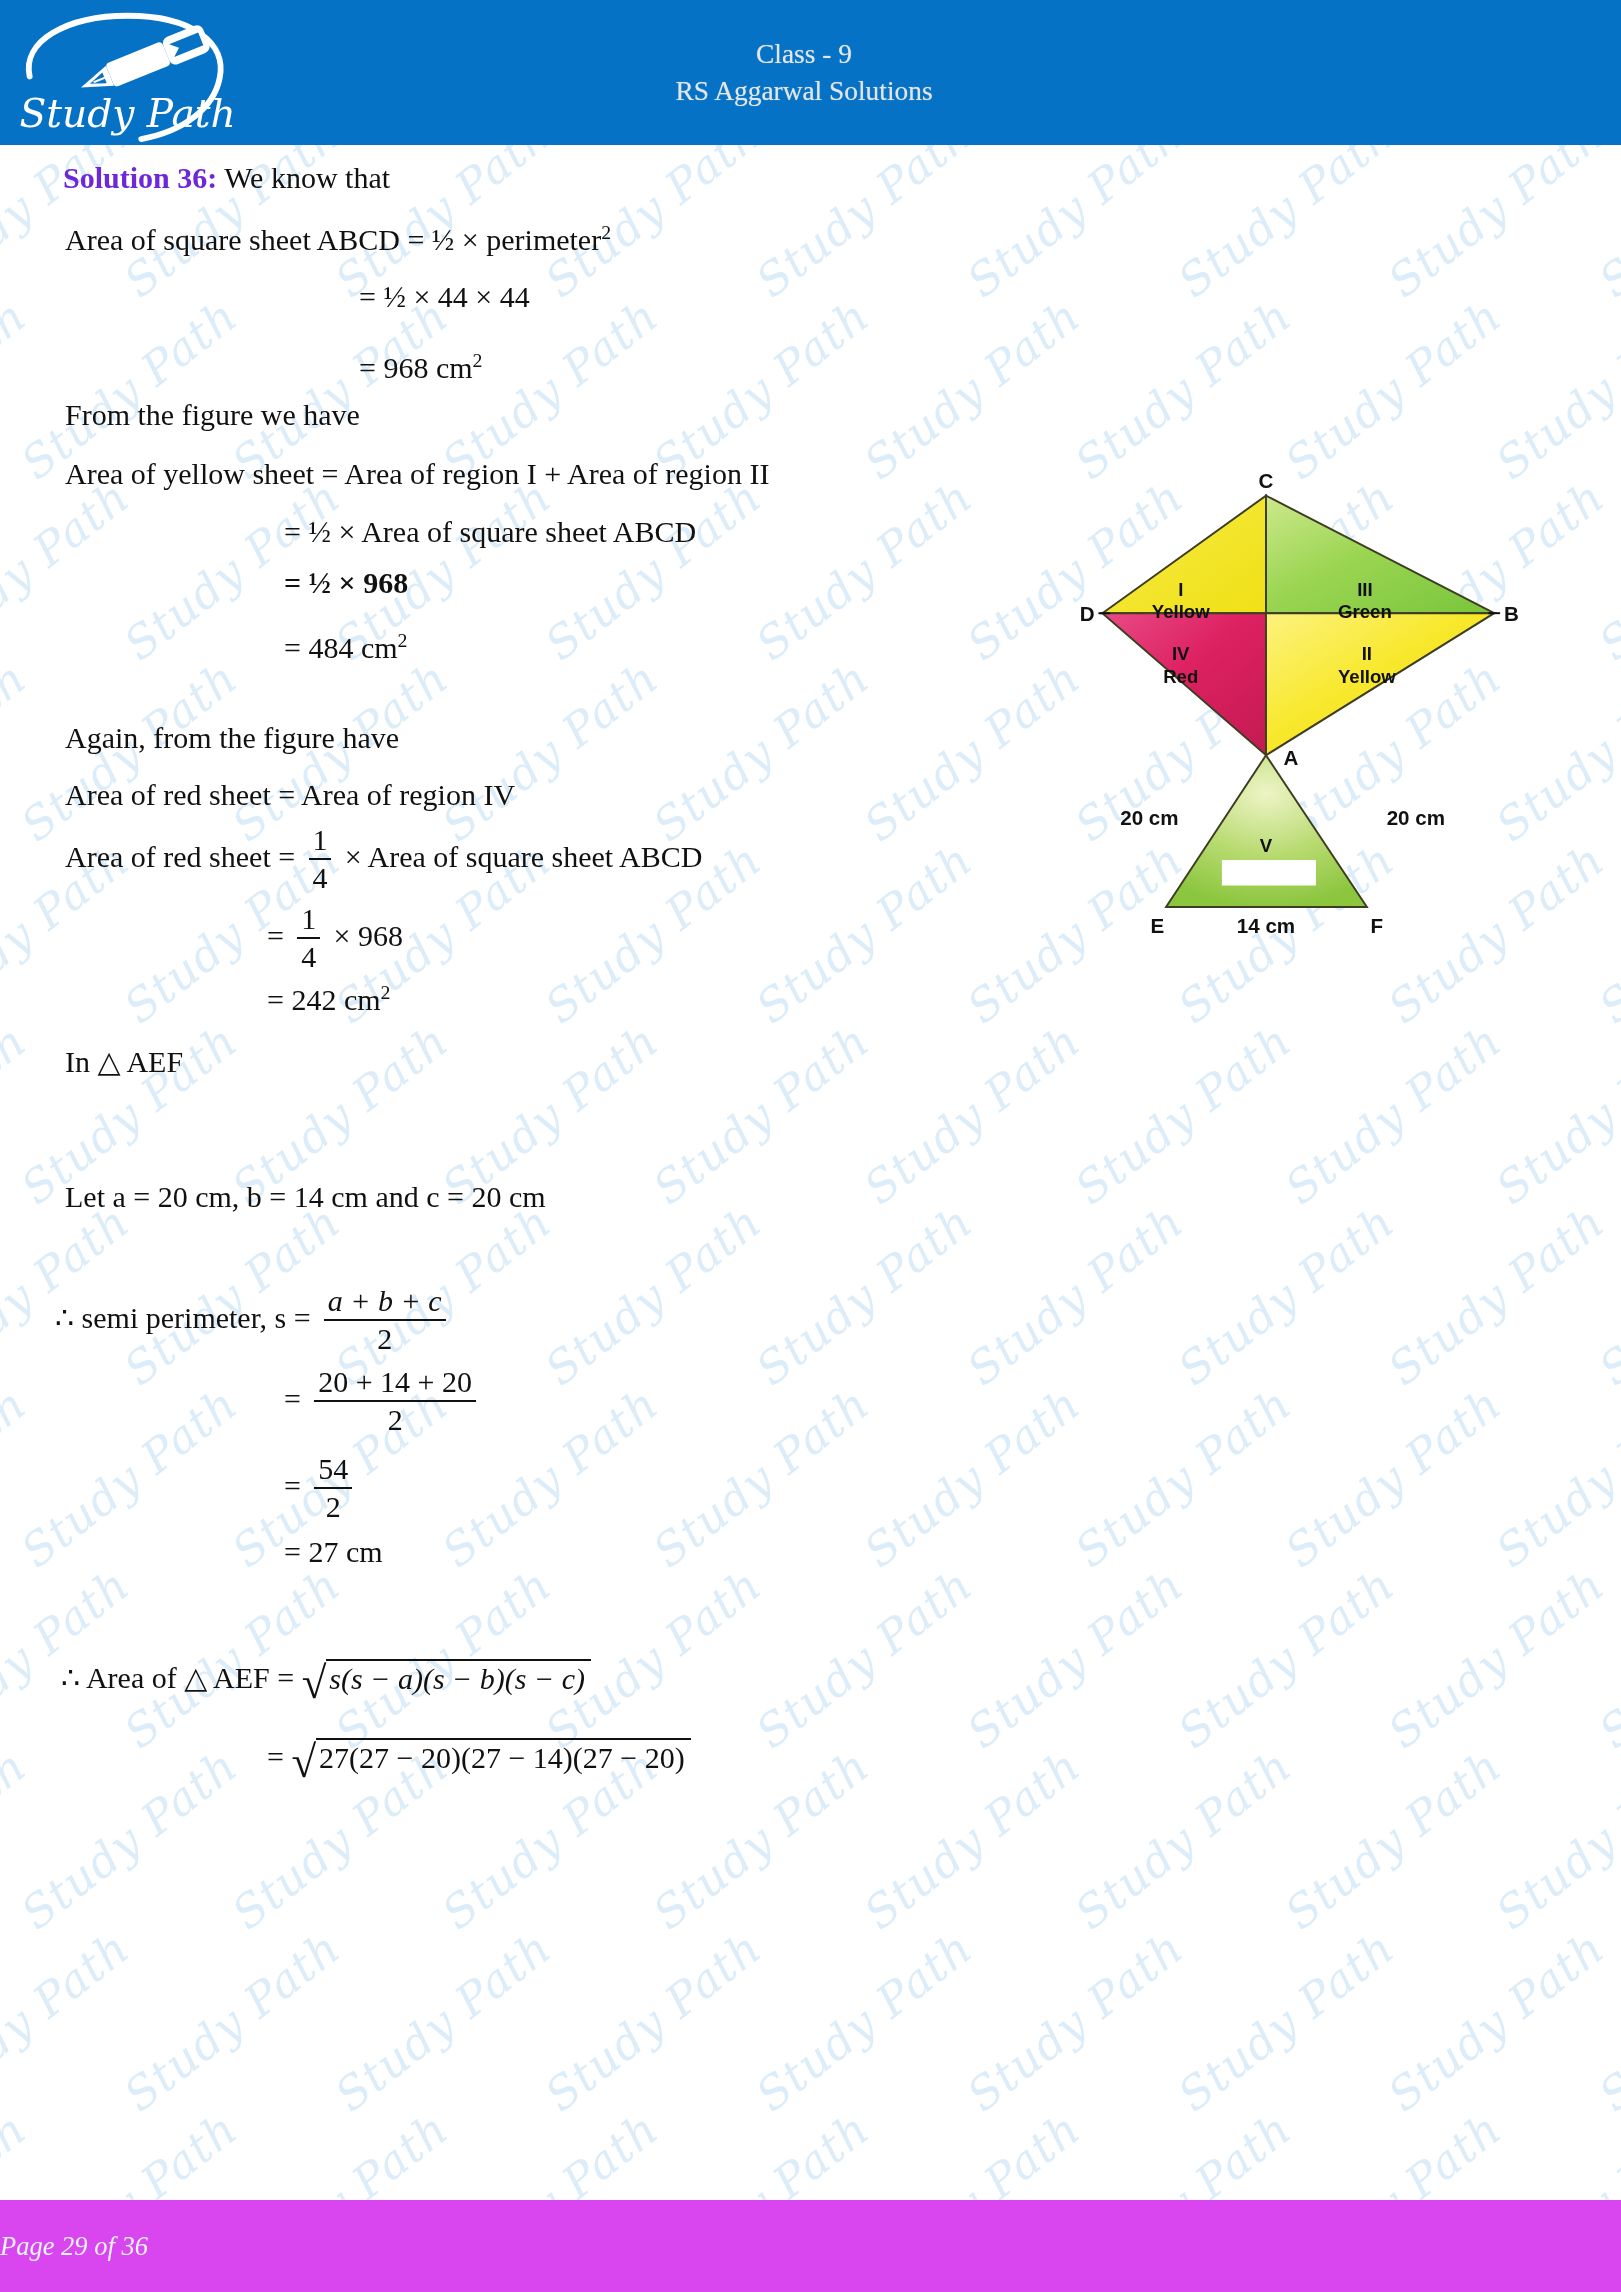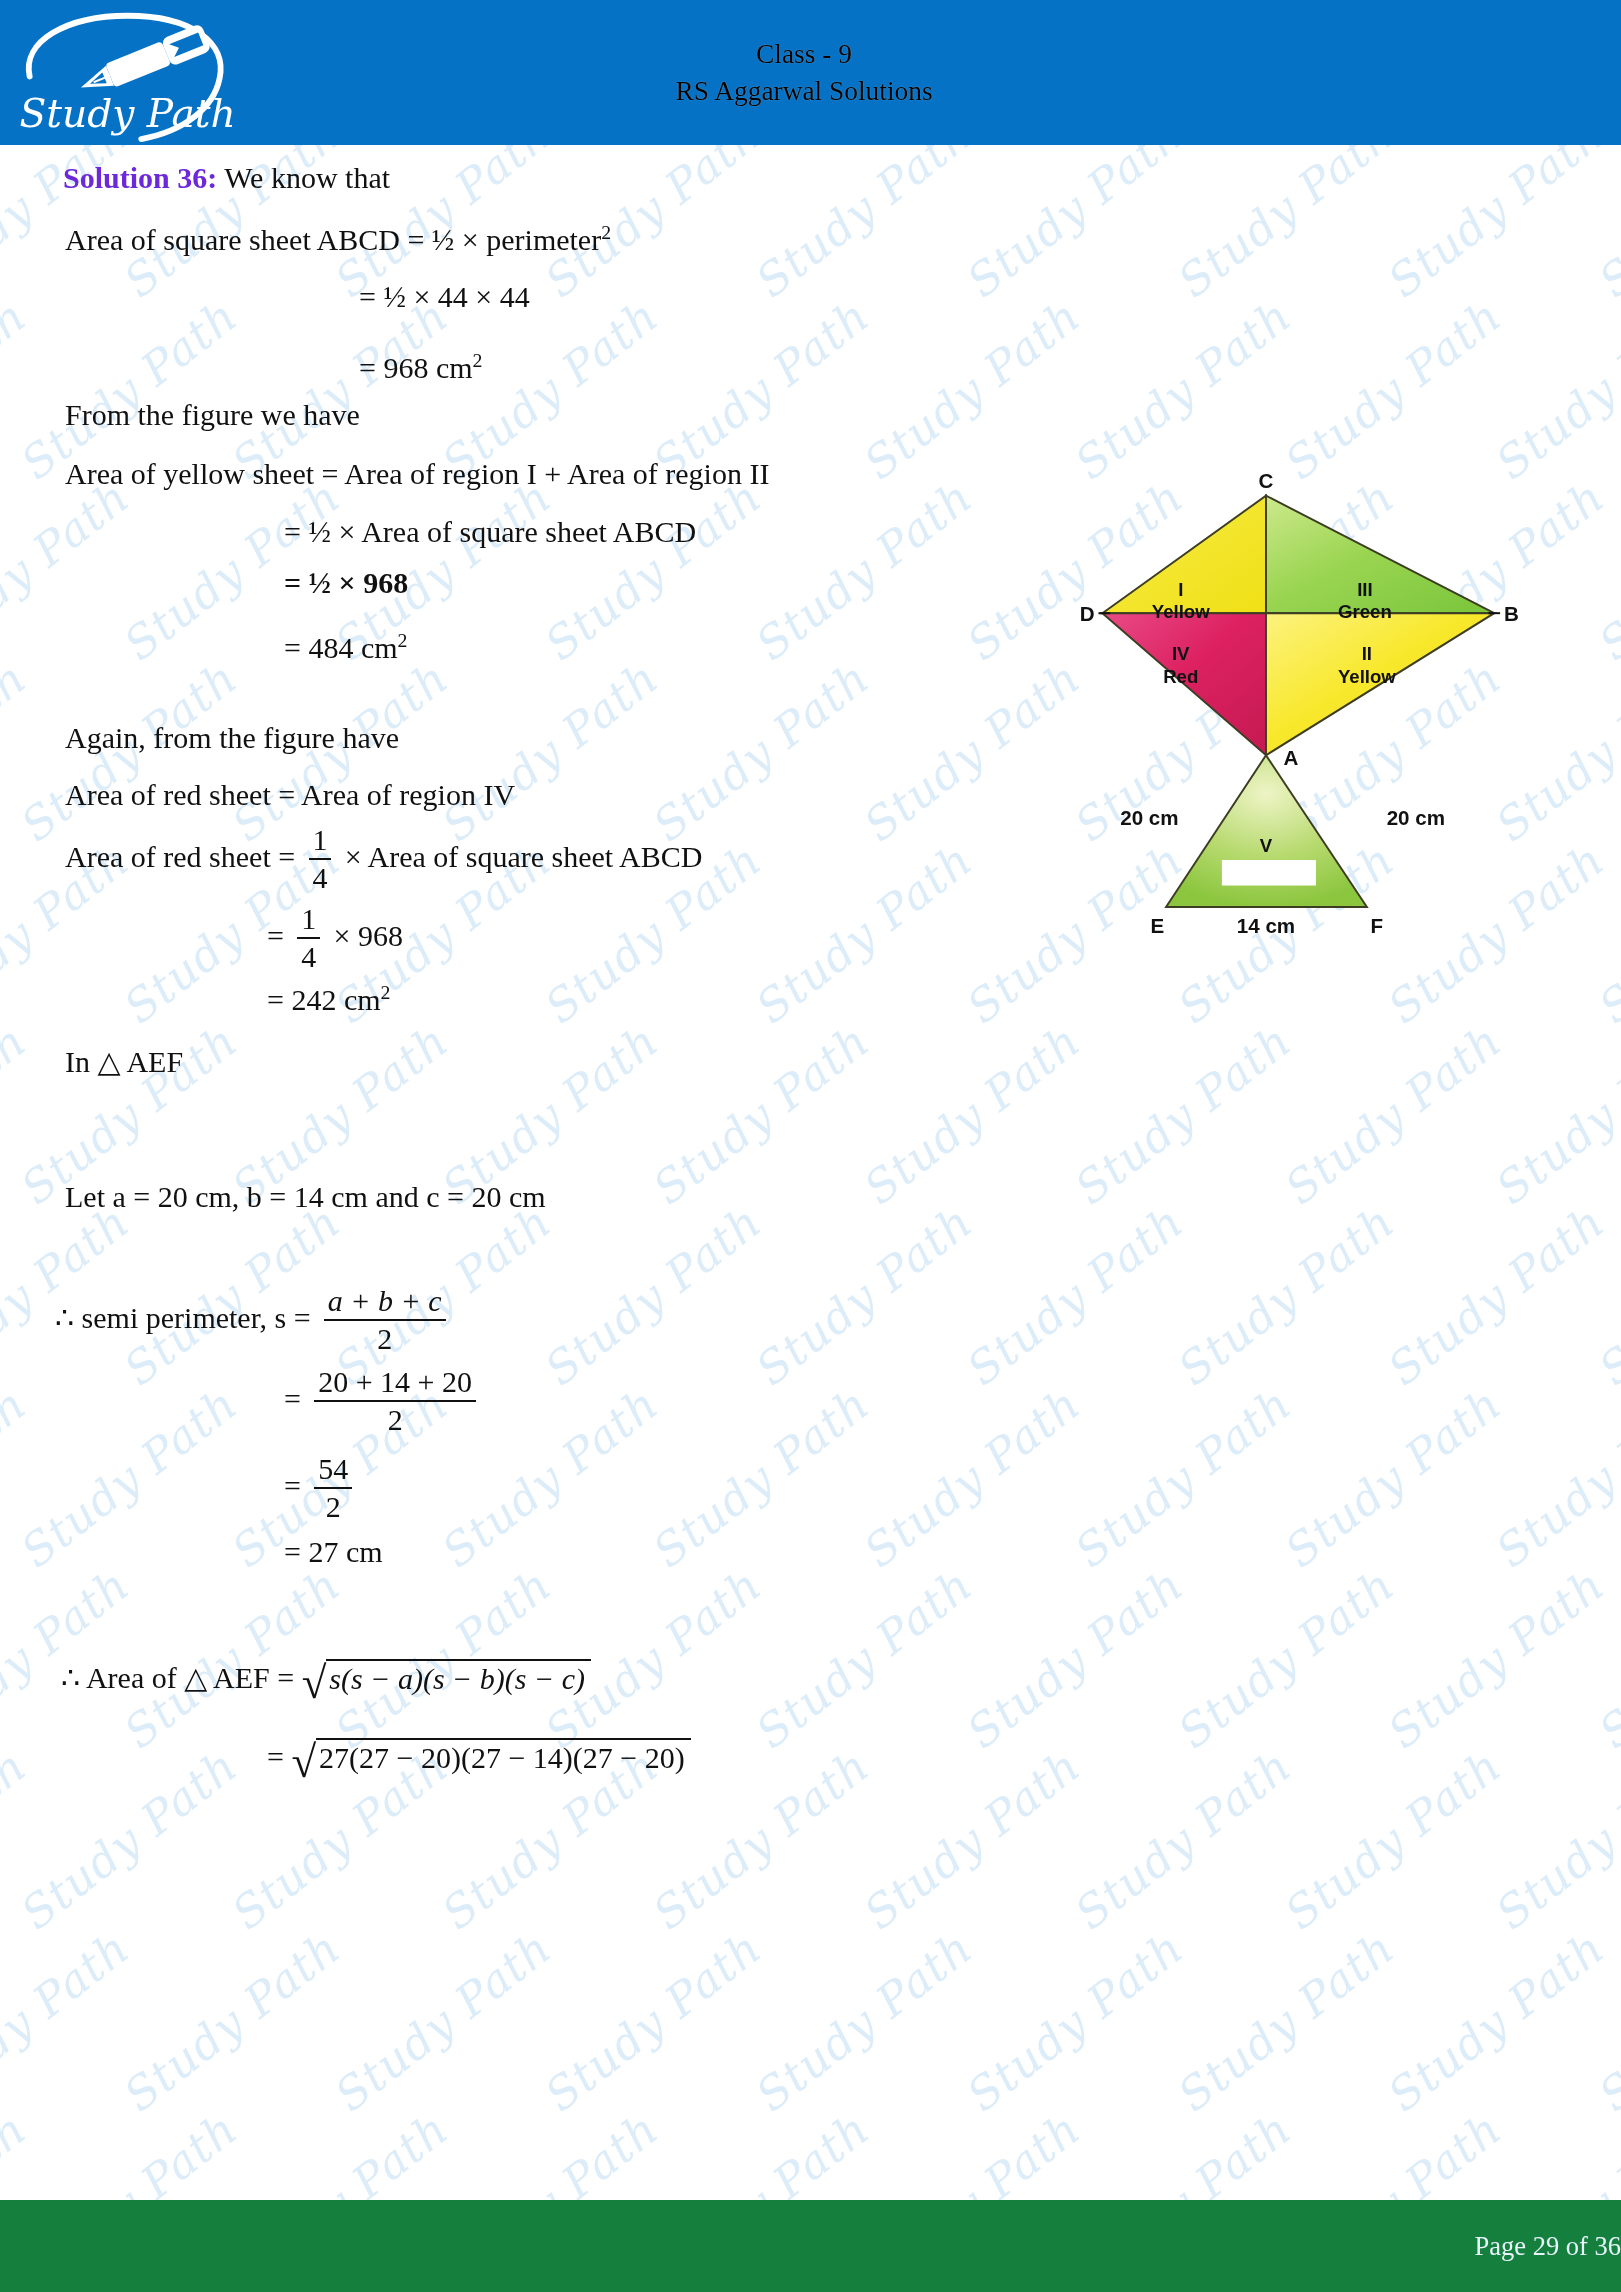--- a/index.html
+++ b/index.html
@@ -58,42 +58,43 @@
     top: 0;
     width: 1098px;
     height: 145px;
     display: flex;
     flex-direction: column;
     align-items: center;
     justify-content: center;
     gap: 2px;
   }
   #header-titles div {
-    color: #000000;
+    color: #e5e5e5;
     font-family: "Liberation Serif", serif;
     font-size: 27.4px;
     line-height: 1.25;
     text-shadow: 0 0 1px rgba(255,255,255,0.5);
   }
   .hdr-line1 { font-size: 27.4px; }
   .hdr-line2 { font-size: 28px; }
   .hdr-line3 { font-size: 28px; }
 
   
   #footer {
     position: absolute;
     left: 0;
     top: 2200px;
     width: 1621px;
     height: 92px;
-    background: #15803d;
+    background: #d946ef;
     display: flex;
     align-items: center;
-    justify-content: flex-end;
+    justify-content: flex-start;
     z-index: 5;
+    font-style: italic;
   }
   #footer span {
     color: #e8f3fc;
     font-family: "Liberation Serif", serif;
     font-size: 26.5px;
   }
 
   
   #content {
     position: absolute;

